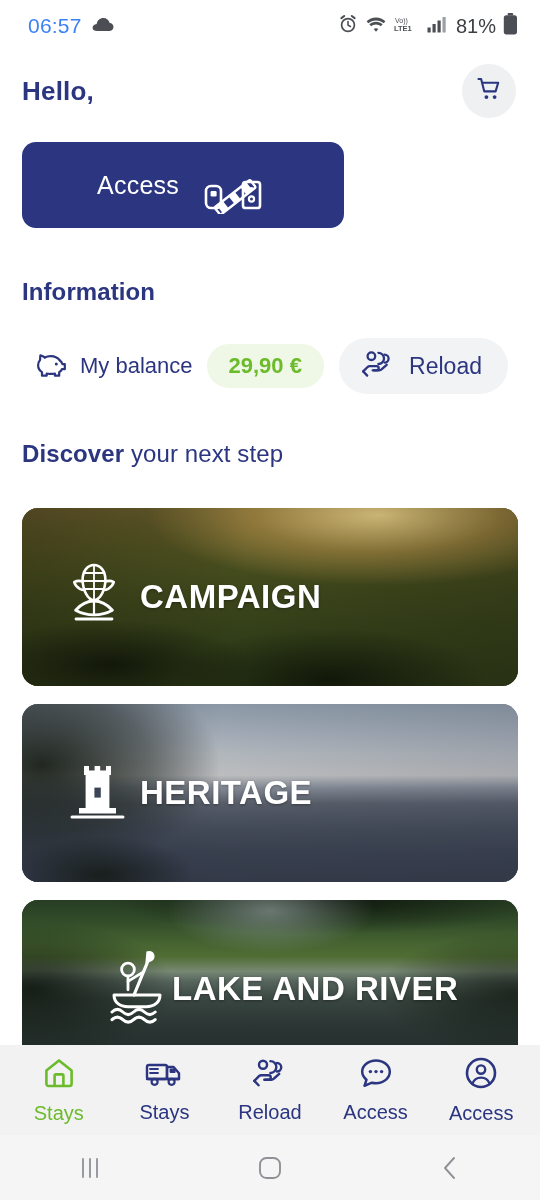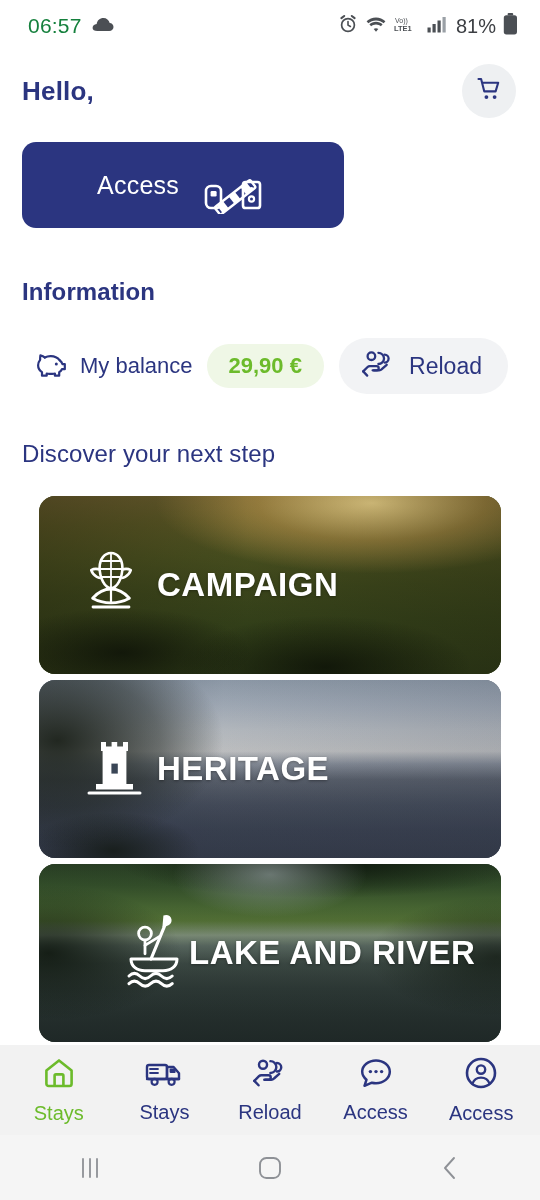--- a/index.html
+++ b/index.html
@@ -12,21 +12,21 @@
   }
 
   
   .statusbar{
     height:52px; width:100%;
     display:flex; align-items:center; justify-content:space-between;
     padding:0 22px 0 28px;
     background:#ffffff;
   }
   .sb-left{ display:flex; align-items:center; gap:10px; }
-  .sb-time{ font-size:21px; color:#15803d; letter-spacing:.2px; }
+  .sb-time{ font-size:21px; color:#3b82f6; letter-spacing:.2px; }
   .sb-right{ display:flex; align-items:center; gap:7px; }
   .sb-batt-text{ font-size:20px; color:#3c3f43; margin-left:2px; }
 
   
   .header{
     height:78px; display:flex; align-items:center;
     justify-content:space-between; padding:0 24px 0 22px;
   }
   .greeting{
     font-size:26px; font-weight:bold; color:#2b3580; letter-spacing:.2px;
@@ -47,21 +47,21 @@
   }
   .access-label{ color:#ffffff; font-size:25px; letter-spacing:.2px; }
 
   
   .sec-title{
     font-size:24px; font-weight:bold; color:#2b3580;
     padding:0 22px; letter-spacing:.1px;
   }
   .info-title{ margin-top:50px; }
   .discover-title{ margin-top:46px; font-weight:normal; }
-  .discover-title b{ font-weight:normal; }
+  .discover-title b{ font-weight:bold; }
 
   
   .balance-row{
     margin-top:32px; padding:0 32px;
     display:flex; align-items:center;
   }
   .balance-left{ display:flex; align-items:center; gap:12px; }
   .balance-label{ font-size:22px; color:#2b3580; }
   .balance-pill{
     margin-left:14px;
@@ -73,21 +73,21 @@
   .reload-btn{
     margin-left:auto;
     background:#f2f3f5; border-radius:28px;
     height:56px; padding:0 26px 0 22px;
     display:flex; align-items:center; gap:14px;
     cursor:pointer;
   }
   .reload-label{ font-size:23px; color:#2b3580; }
 
   
-  .cards{ margin-top:28px; padding:0 39px; display:flex; flex-direction:column; gap:6px; }
+  .cards{ margin-top:40px; padding:0 22px; display:flex; flex-direction:column; gap:18px; }
   .card{
     position:relative; height:178px; border-radius:16px;
     overflow:hidden; cursor:pointer;
   }
   .card-bg{ position:absolute; inset:0; }
   .card-shade{ position:absolute; inset:0; }
   .card-inner{
     position:absolute; inset:0;
     display:flex; align-items:center; gap:16px;
     padding-left:118px;

